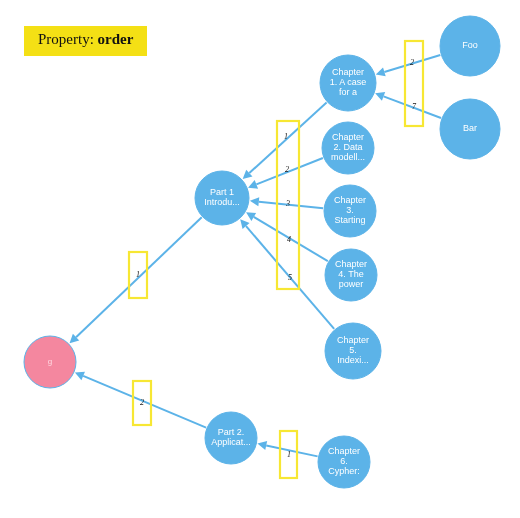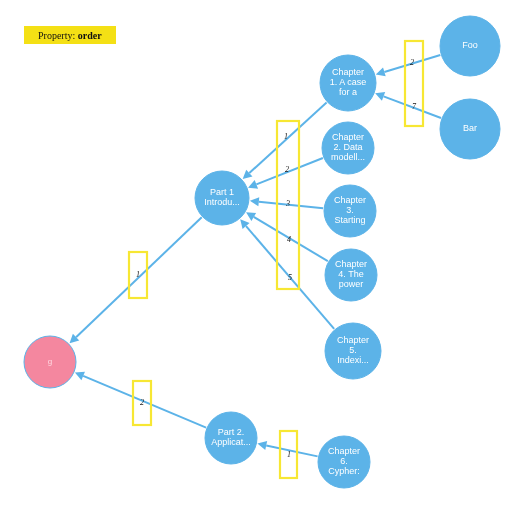--- a/index.html
+++ b/index.html
@@ -64,23 +64,23 @@
     font-style: italic;
     text-anchor: middle;
     dominant-baseline: middle;
     pointer-events: none;
   }
   #property-banner {
     position: absolute;
     left: 24px;
     top: 26px;
     background: #f4e015;
-    padding: 4px 14px 1px 14px;
+    padding: 4px 14px 7px 14px;
     font-family: "Liberation Serif", serif;
-    font-size: 10px;
+    font-size: 15px;
     color: #111111;
     white-space: nowrap;
     line-height: 1.25;
   }
   #property-banner .prop-key {
     font-weight: normal;
   }
   #property-banner .prop-val {
     font-weight: bold;
   }

